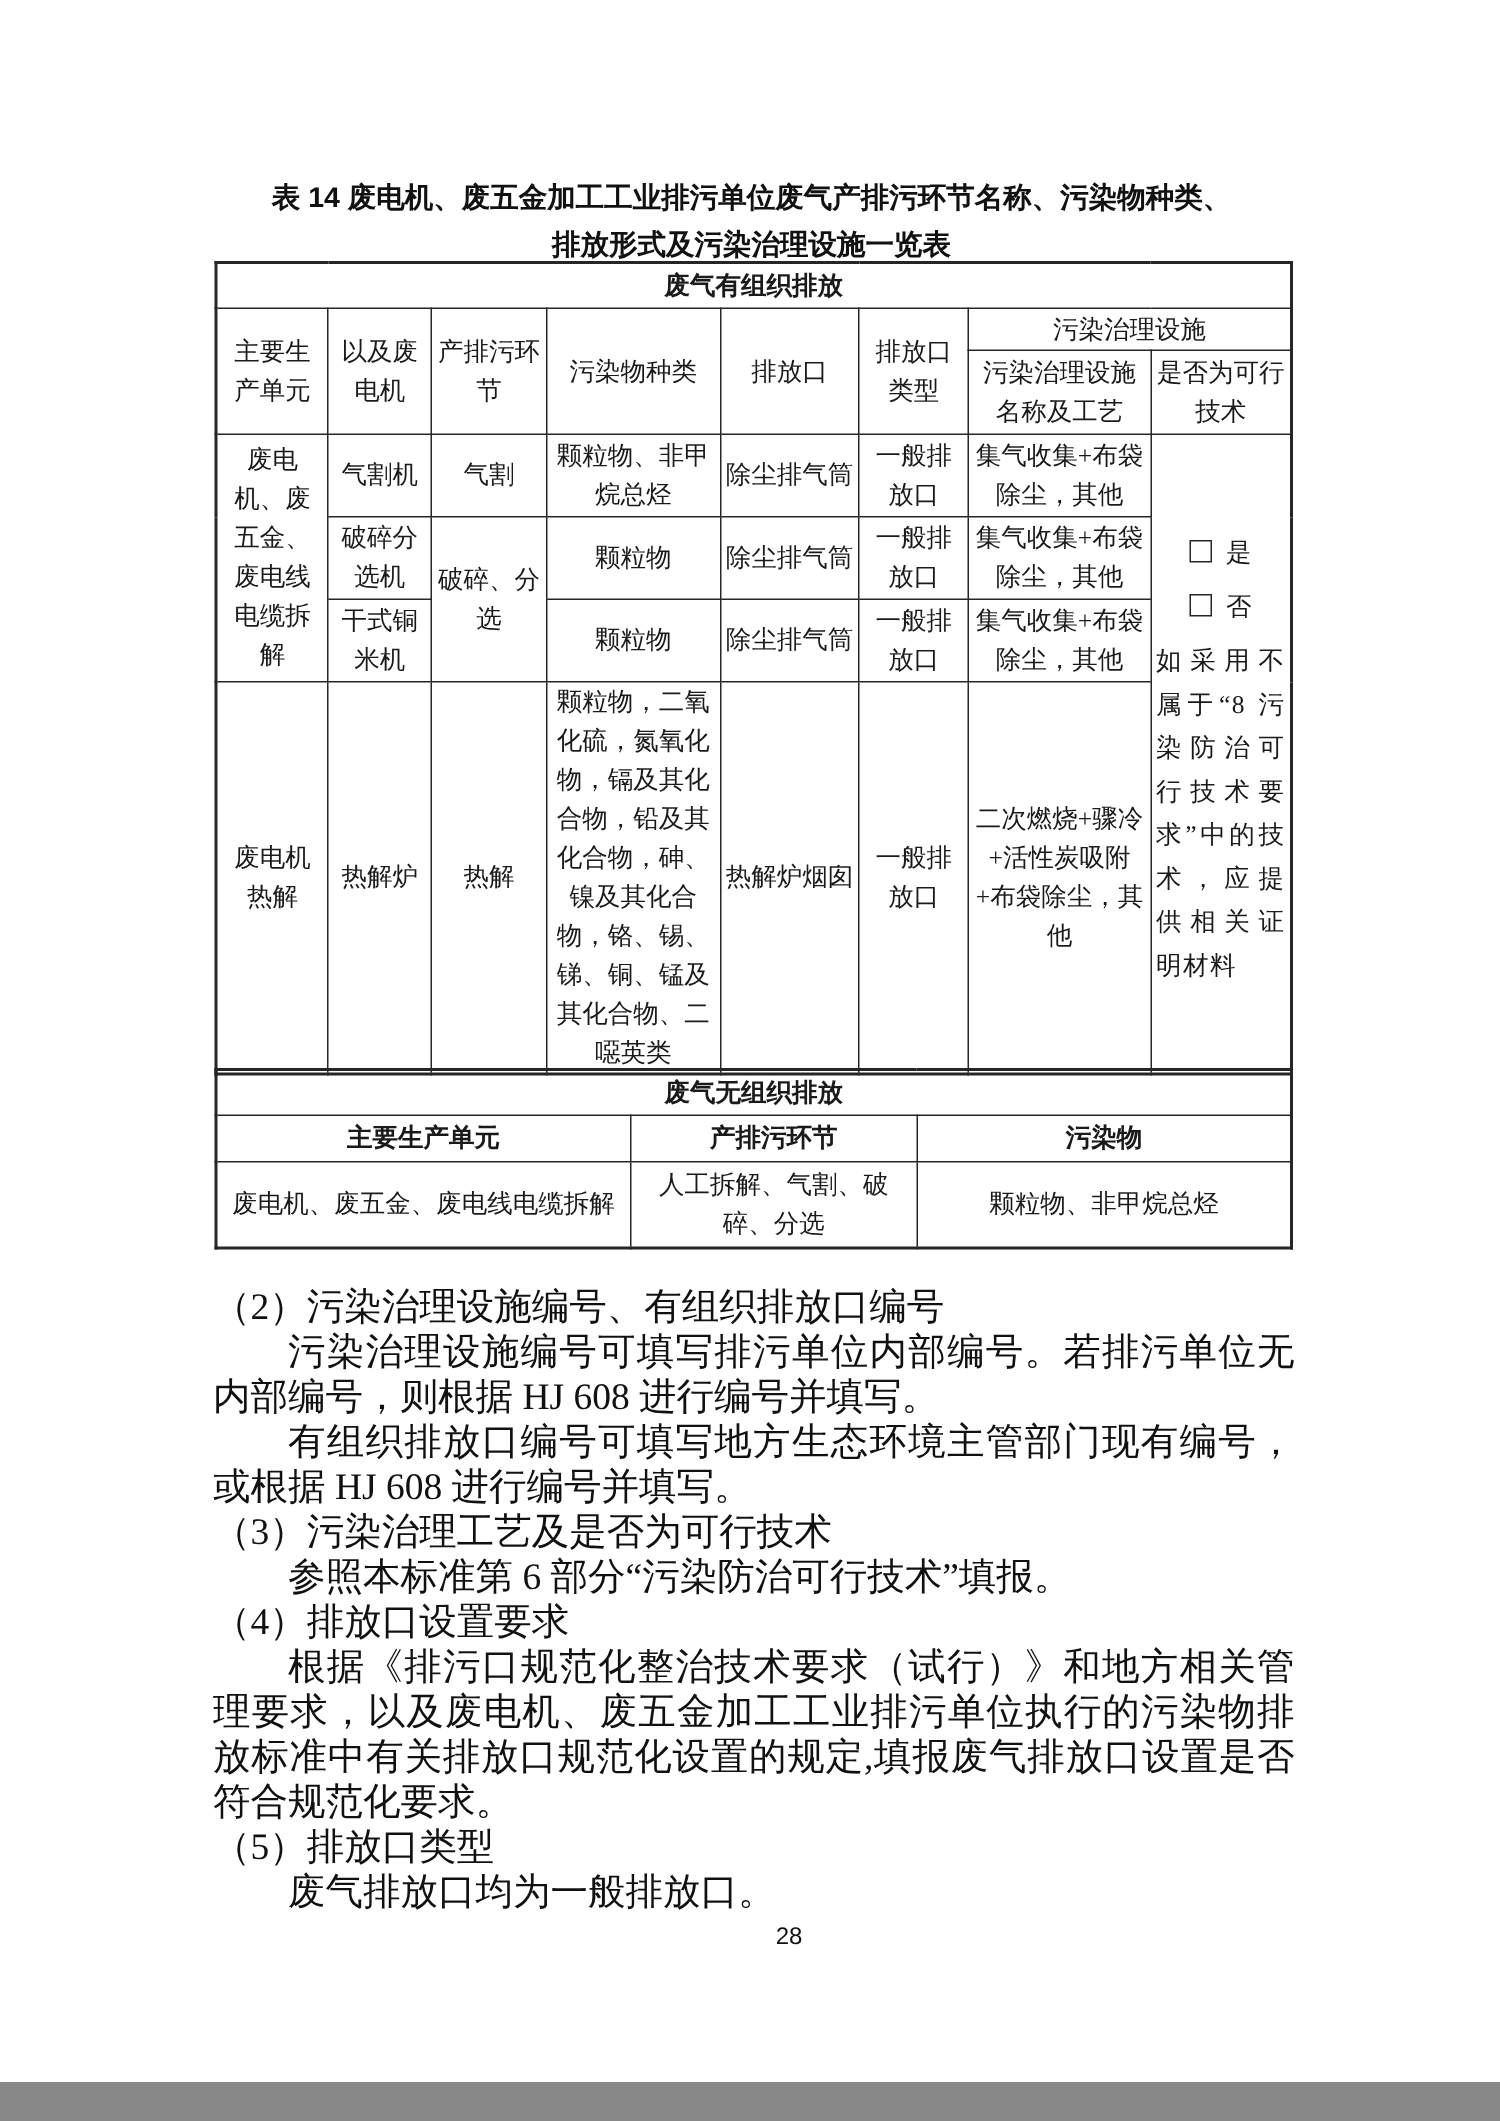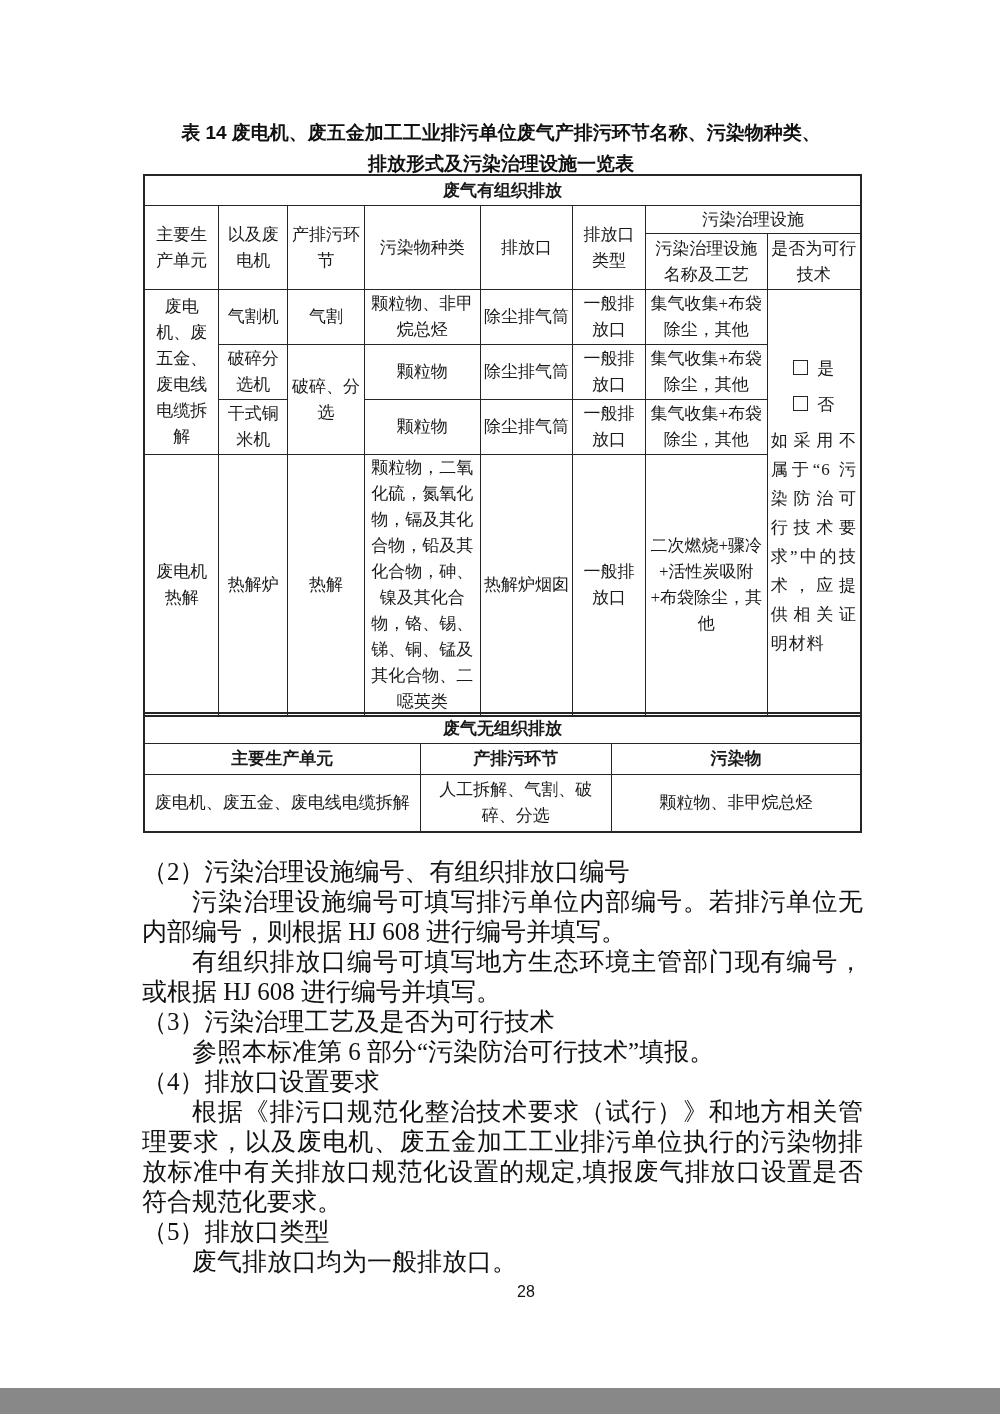--- a/index.html
+++ b/index.html
@@ -87,21 +87,21 @@
       <td>除尘排气筒</td>
       <td>一般排放口</td>
       <td>集气收集+布袋除尘，其他</td>
       <td rowspan="4" class="feasible-cell">
         <div class="chk">
           <span class="box"></span><span>是</span>
         </div>
         <div class="chk">
           <span class="box"></span><span>否</span>
         </div>
-        <div class="feasible-note">如采用不属于“6 污染防治可行技术要求”中的技术，应提供相关证明材料</div>
+        <div class="feasible-note">如采用不属于“8 污染防治可行技术要求”中的技术，应提供相关证明材料</div>
       </td>
     </tr>
     <tr class="drow">
       <td>破碎分选机</td>
       <td rowspan="2">破碎、分选</td>
       <td>颗粒物</td>
       <td>除尘排气筒</td>
       <td>一般排放口</td>
       <td>集气收集+布袋除尘，其他</td>
     </tr>

